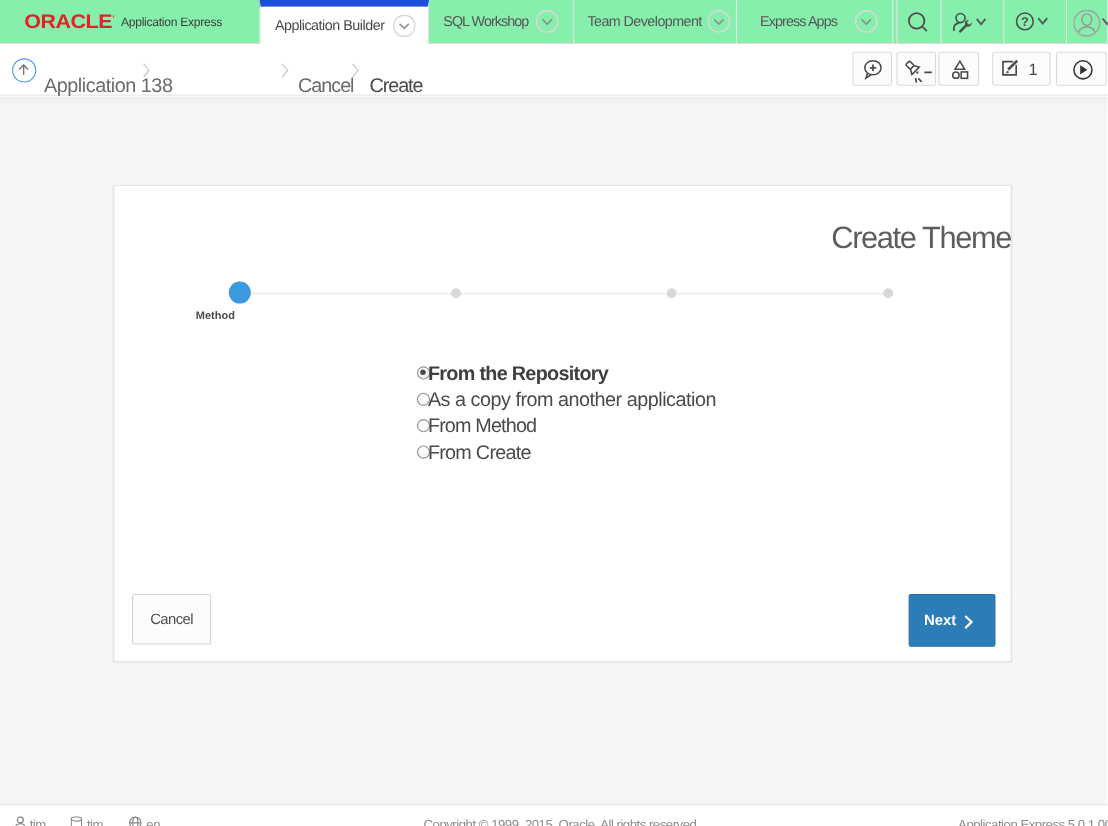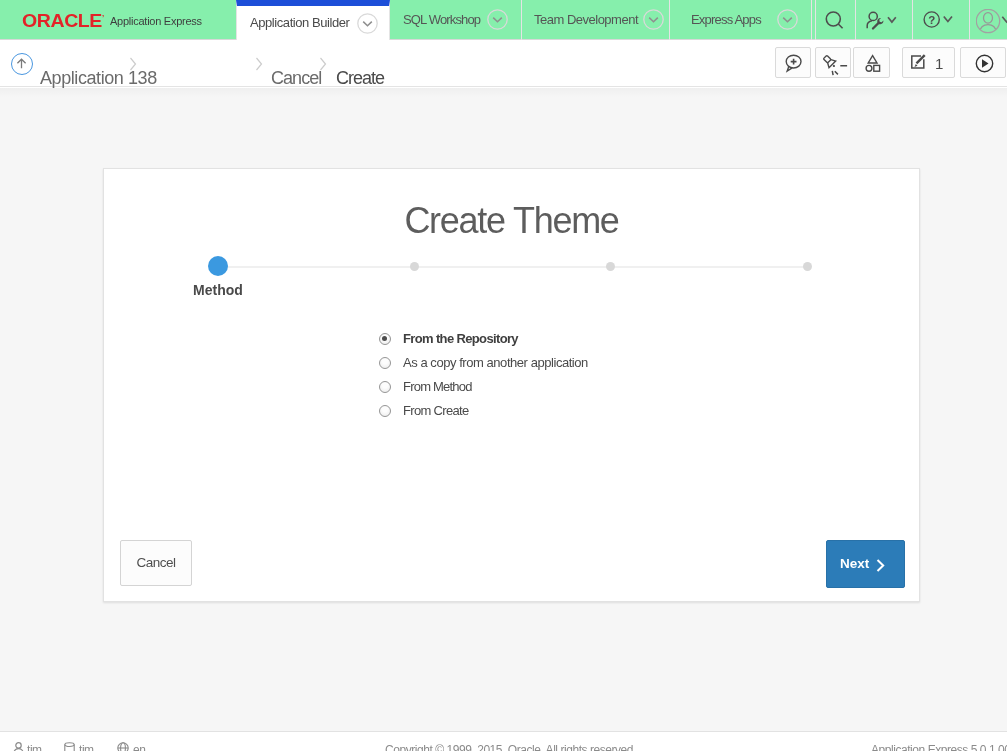--- a/index.html
+++ b/index.html
@@ -19,28 +19,28 @@
 
 #bcbar{position:absolute;left:0;top:40px;width:1007px;height:47px;background:#fff;border-bottom:1px solid #e4e4e4}
 #upcirc{position:absolute;left:11px;top:13px;width:22px;height:22px;border:1.5px solid #4a97e0;border-radius:50%}
 .bc{position:absolute;top:15px;height:47px;line-height:47px;font-size:18px;color:#6b6b6b}
 .bcsep{position:absolute;top:17px}
 .tbtn{position:absolute;top:7px;height:31px;background:#fcfcfc;border:1px solid #dadada;border-radius:2px}
 .tbtn svg{position:absolute}
 
 #main{position:absolute;left:0;top:88px;width:1007px;height:643px;background:linear-gradient(to bottom,#efefef 0,#f6f6f6 9px,#f6f6f6 100%)}
 #card{position:absolute;left:103px;top:80px;width:817px;height:434px;background:#fff;border:1px solid #e2e2e2;box-shadow:0 1px 2px rgba(0,0,0,.1)}
-#title{position:absolute;left:0;top:31px;width:100%;text-align:center;font-size:36px;color:#5d5d5d;letter-spacing:-1.27px}
+#title{position:absolute;left:0;top:31px;width:100%;text-align:right;font-size:28px;color:#5d5d5d;letter-spacing:-1.27px}
 #wizline{position:absolute;left:114px;top:96.5px;width:589px;height:2px;background:#f0f0f0}
 .wdot{position:absolute;border-radius:50%}
-#method{position:absolute;left:74px;top:113px;width:80px;text-align:center;font-size:14px;font-weight:bold;color:#4a4a4a}
+#method{position:absolute;left:74px;top:113px;width:80px;font-size:10px;font-weight:bold;color:#4a4a4a}
 .radrow{position:absolute;left:273px;height:14px}
 .rad{position:absolute;left:1.5px;top:0.5px;width:12px;height:12px;border:1px solid #969696;border-radius:50%;background:radial-gradient(circle at 50% 35%,#fdfdfd 30%,#e9e9e9 100%)}
 .rad.sel::after{content:"";position:absolute;left:2.4px;top:2.4px;width:5.2px;height:5.2px;border-radius:50%;background:#4c4c4c}
-.radlbl{position:absolute;left:26px;top:0;line-height:14px;font-size:13px;color:#4a4a4a;white-space:nowrap;letter-spacing:-0.45px}
+.radlbl{position:absolute;left:12px;top:0;line-height:14px;font-size:18px;color:#4a4a4a;white-space:nowrap;letter-spacing:-0.45px}
 #cancelbtn{position:absolute;left:16px;top:371px;width:72px;height:46px;background:#fcfcfc;border:1px solid #d4d4d4;border-radius:2px;font-size:13.5px;letter-spacing:-0.5px;color:#4f4f4f;text-align:center;line-height:44px}
 #nextbtn{position:absolute;left:722px;top:371px;width:79px;height:48px;background:#2c7cb8;border:1px solid #2871a8;border-radius:2px;color:#fff;font-weight:bold;font-size:13.5px;text-align:center;line-height:46px}
 
 #ftr{position:absolute;left:0;top:731px;width:1007px;height:30px;background:#fff;border-top:1px solid #e2e2e2}
 .ftxt{position:absolute;top:10.5px;font-size:12px;color:#8b8b8b;white-space:nowrap;letter-spacing:-0.45px}
 </style></head>
 <body>
 <div id="hdr">
   <div id="logo">ORACLE<span style="font-size:8px;vertical-align:7px;letter-spacing:0">ʼ</span></div>
   <div id="logoTxt">Application Express</div>

